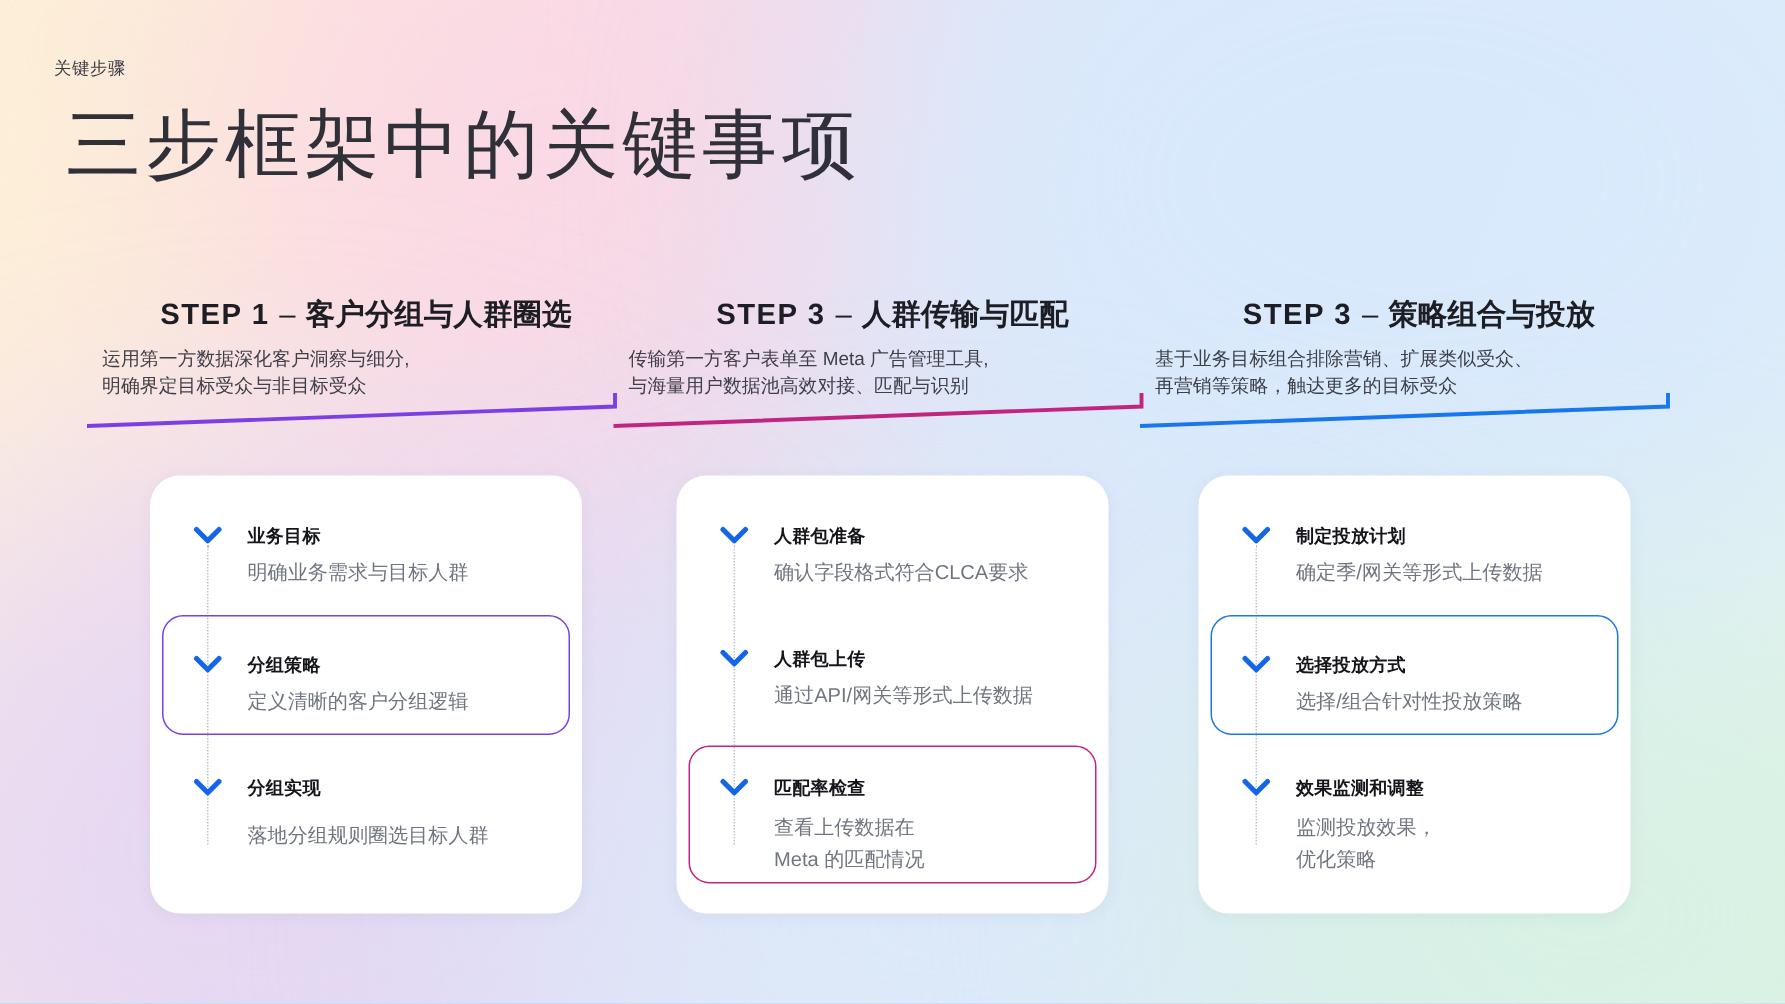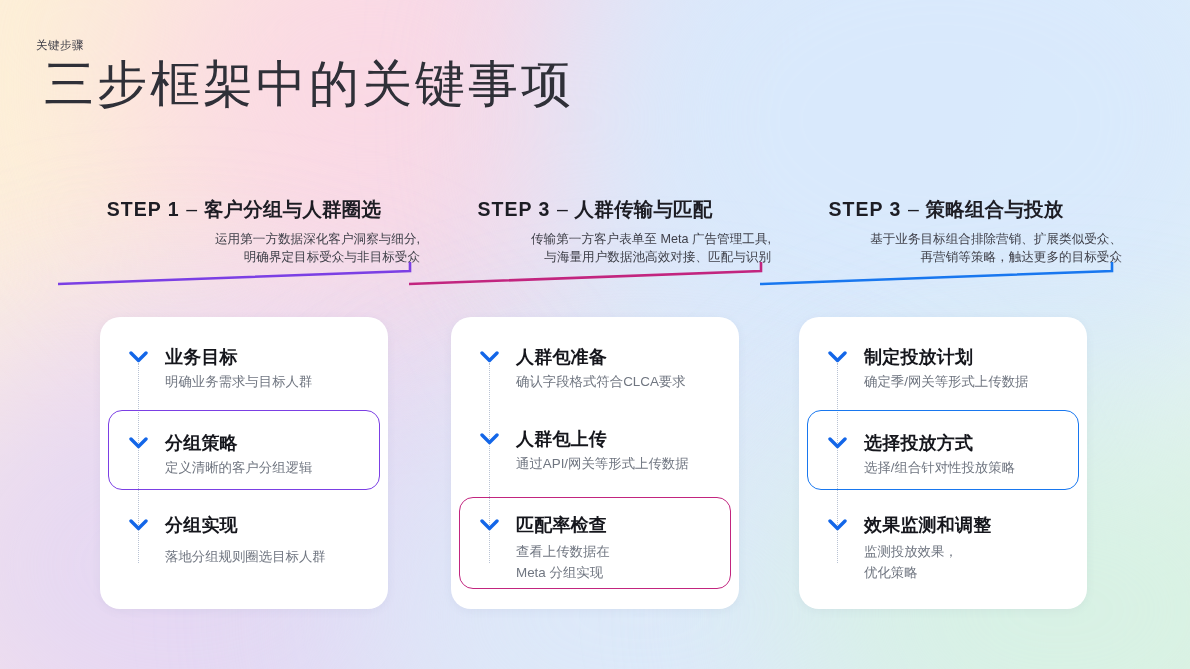--- a/index.html
+++ b/index.html
@@ -70,21 +70,21 @@
   .eyebrow {
     position: absolute;
     left: 36px; top: 38px;
     font-size: 11.5px;
     letter-spacing: 0.5px;
     color: #3c3c46;
     font-weight: 400;
   }
   .page-title {
     position: absolute;
-    left: 44px; top: 52px;
+    left: 44px; top: 64px;
     font-size: 50px;
     line-height: 64px;
     font-weight: 300;
     letter-spacing: 3px;
     color: #2f3038;
     white-space: nowrap;
     text-align: center;
   }
 
   
@@ -107,21 +107,21 @@
     font-size: 19.5px;
     font-weight: 700;
     color: #1d1d24;
     letter-spacing: 0.2px;
     white-space: nowrap;
   }
   .step-title .num { letter-spacing: 1px; }
   .step-title .dash { font-weight: 500; padding: 0 1px; }
   .step-sub {
     margin-top: 7px;
-    text-align: right;
+    text-align: left;
     font-size: 12.6px;
     line-height: 18px;
     color: #3e3f48;
     font-weight: 400;
   }
   .step-sub div { white-space: nowrap; }
 
   .rule-wrap {
     position: absolute;
     top: 66px;
@@ -170,21 +170,21 @@
   }
   .chev {
     position: absolute;
     left: 29px;
     top: 2px;
     width: 19px;
     height: 14px;
   }
   .chev svg { display: block; }
   .item-title {
-    font-size: 18px;
+    font-size: 12px;
     font-weight: 700;
     color: #15161c;
     letter-spacing: 0.2px;
     line-height: 19px;
   }
   .item-desc {
     margin-top: 4px;
     font-size: 13.4px;
     line-height: 21px;
     color: #707681;
@@ -344,21 +344,21 @@
 
         <div class="item" style="top:199px;">
           <span class="chev">
             <svg width="19" height="14" viewBox="0 0 19 14">
               <path d="M2 3 L9.5 10.5 L17 3" fill="none" stroke="#1366e8" stroke-width="3.4" stroke-linecap="round" stroke-linejoin="round"></path>
             </svg>
           </span>
           <div class="item-title">匹配率检查</div>
           <div class="item-desc" style="margin-top:6px;">
             <div>查看上传数据在</div>
-            <div>Meta 分组实现</div>
+            <div>Meta 的匹配情况</div>
           </div>
         </div>
       </div>
 
       <div class="card card-3">
         <div class="dotline"></div>
 
         <div class="hl hl-blue" style="left:8px; top:93px; width:272px; height:80px;"></div>
 
         <div class="item" style="top:31px;">

